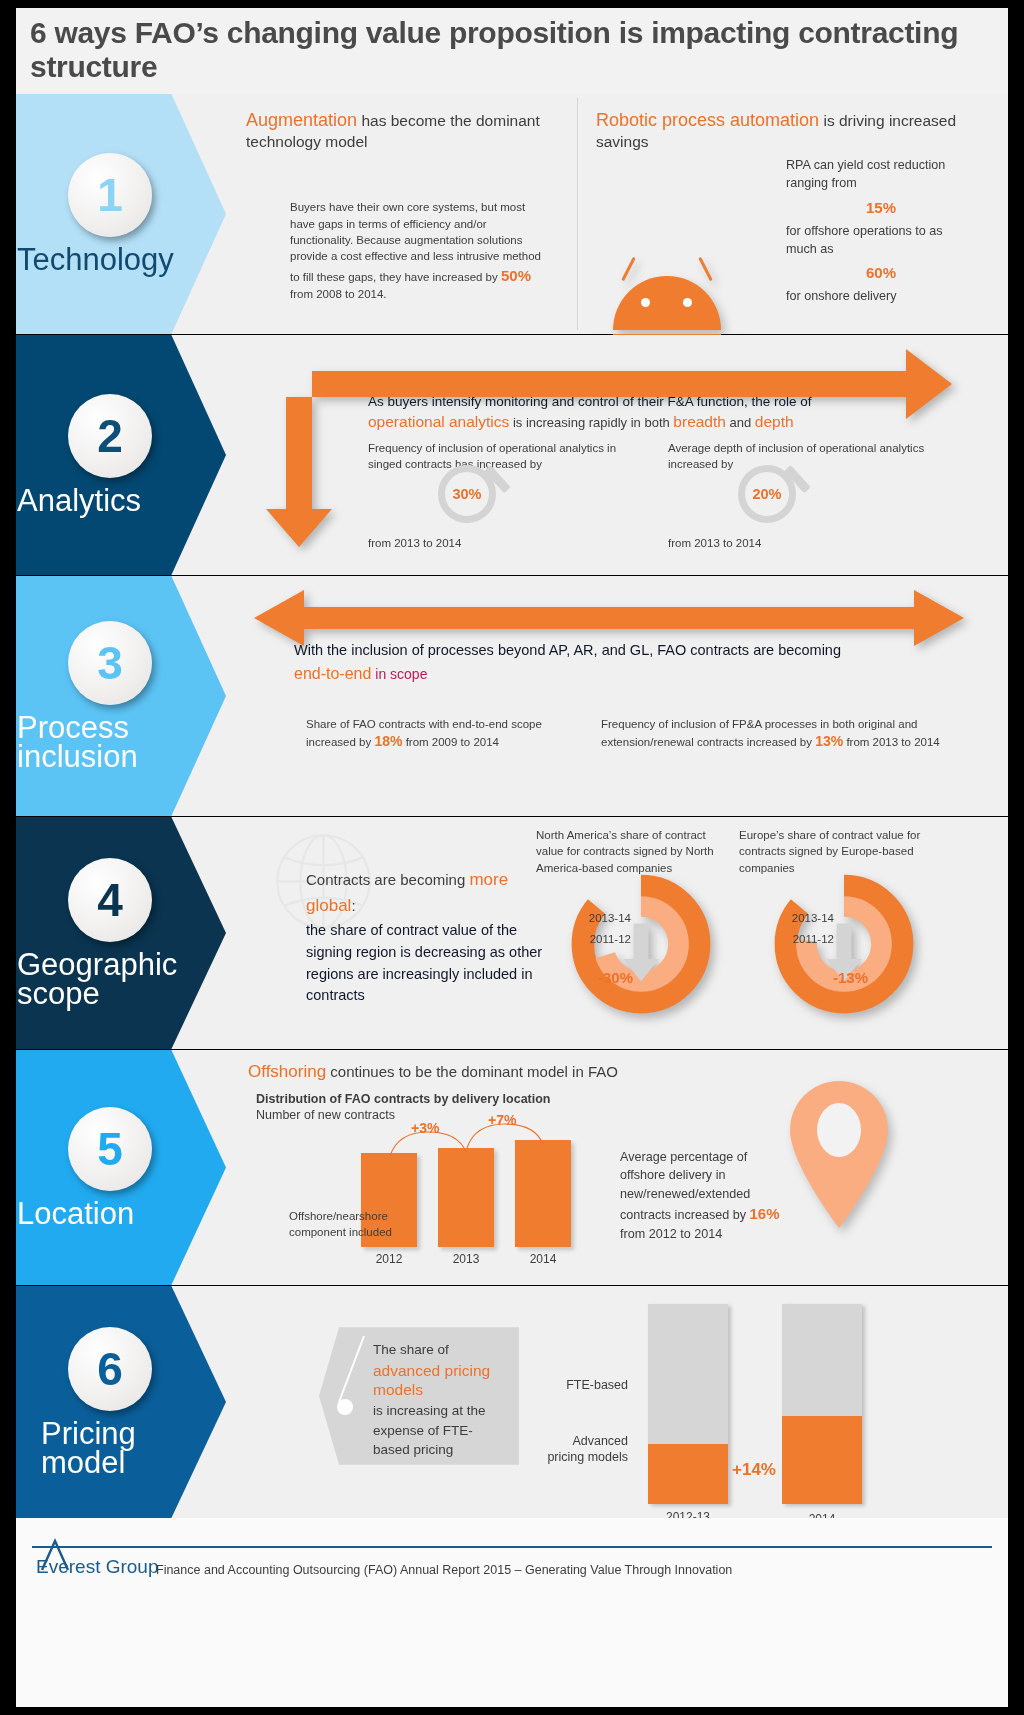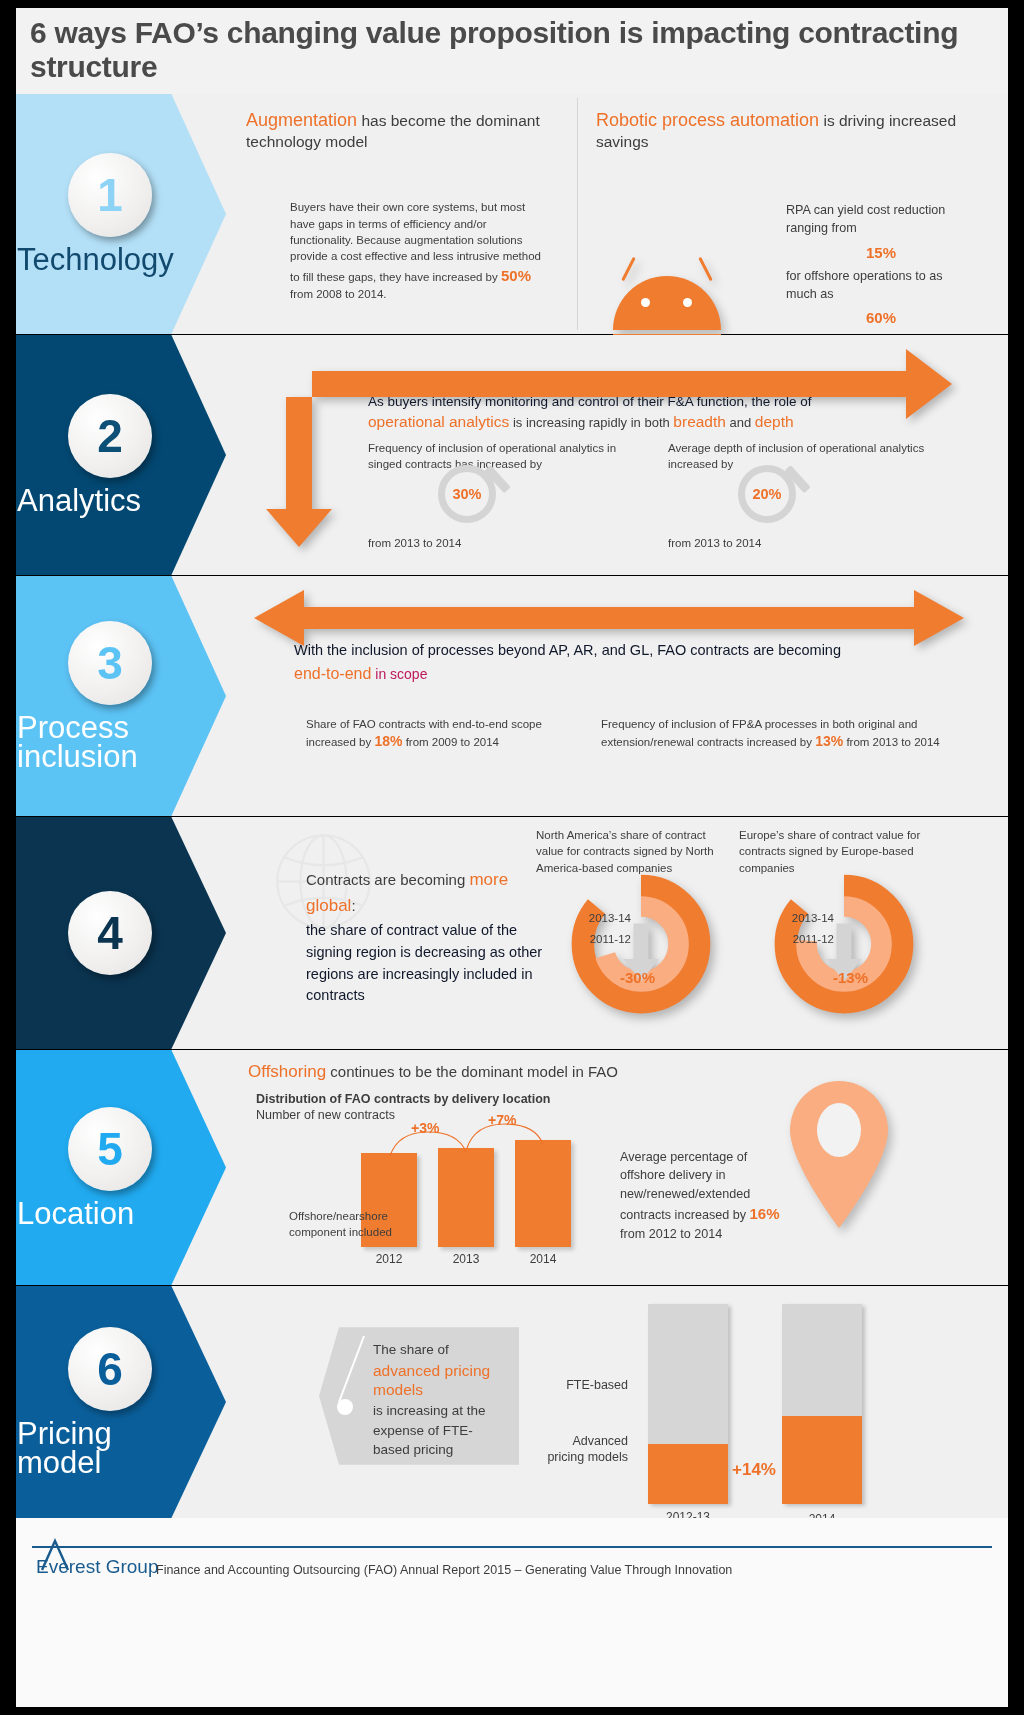--- a/index.html
+++ b/index.html
@@ -124,21 +124,21 @@
   .bar { position:absolute; background:#f07c30; box-shadow: 3px 3px 4px rgba(0,0,0,0.18); }
   .barlab { position:absolute; font-size:12px; color:#3d3d3d; text-align:center; }
   .growth { position:absolute; font-size:14px; font-weight:bold; color:#ee7129; }
 
   .pin { position:absolute; filter: drop-shadow(4px 5px 5px rgba(0,0,0,0.22)); }
 
   
   #sec6 { top: 1286px; height: 232px; }
   #sec6 .chev { background: #0a5f9b; }
   #sec6 .numcircle { color: #0a5f9b; }
-  #sec6 .chevlabel { color: #ffffff; }
+  #sec6 .chevlabel { color: #ffffff; padding-left: 24px; }
 
   .tagbox {
     position:absolute; background:#d6d6d6;
     clip-path: polygon(0 50%, 10% 6%, 100% 6%, 100% 94%, 10% 94%);
     padding: 22px 16px 18px 54px;
   }
   .tagdot { position:absolute; width:16px; height:16px; border-radius:50%; background:#fff; }
 
   .sbar { position:absolute; box-shadow: 3px 2px 4px rgba(0,0,0,0.20); }
   .sbar .grey { background:#d6d6d6; width:100%; }
@@ -194,21 +194,21 @@
         <div class="and-eye" style="left:28px;"></div>
         <div class="and-eye" style="left:70px;"></div>
       </div>
       <div class="and-body"></div>
       <div class="and-arm" style="left:-27px;"></div>
       <div class="and-arm" style="left:115px;"></div>
       <div class="and-leg" style="left:22px;"></div>
       <div class="and-leg" style="left:64px;"></div>
     </div>
 
-    <div style="position:absolute; left:770px; top:62px; width:190px;margin-top:45px;">
+    <div style="position:absolute; left:770px; top:62px; width:190px;">
       <div class="body-m">RPA can yield cost reduction ranging from</div>
       <div class="og" style="font-size:15px; text-align:center; margin:6px 0;">15%</div>
       <div class="body-m">for offshore operations to as much as</div>
       <div class="og" style="font-size:15px; text-align:center; margin:6px 0;">60%</div>
       <div class="body-m">for onshore delivery</div>
     </div>
   </div>
 
   <div class="band" id="sec2">
     <div class="chev">
@@ -273,20 +273,22 @@
     </div>
 
     <div class="body-s" style="position:absolute; left:585px; top:140px; width:340px;">
       <span>Frequency of inclusion of FP&amp;A processes in both original and extension/renewal contracts increased by </span><span class="og" style="font-size:14px;">13%</span><span> from 2013 to 2014</span>
     </div>
   </div>
 
   <div class="band" id="sec4">
     <div class="chev">
       <div class="numcircle">4</div>
+      <div class="chevlabel">Geographic
+scope</div>
     </div>
 
     <svg class="globe" style="left:255px; top:12px; width:105px; height:105px;" viewBox="0 0 100 100">
       <circle cx="50" cy="50" r="44" fill="none" stroke="#e0e0e0" stroke-width="2.2"></circle>
       <ellipse cx="50" cy="50" rx="22" ry="44" fill="none" stroke="#e0e0e0" stroke-width="2.2"></ellipse>
       <line x1="6" y1="50" x2="94" y2="50" stroke="#e0e0e0" stroke-width="2.2"></line>
       <path d="M 13 27 Q 50 42 87 27" fill="none" stroke="#e0e0e0" stroke-width="2.2"></path>
       <path d="M 13 73 Q 50 58 87 73" fill="none" stroke="#e0e0e0" stroke-width="2.2"></path>
       <line x1="50" y1="6" x2="50" y2="94" stroke="#e0e0e0" stroke-width="2.2"></line>
     </svg>
@@ -302,21 +304,21 @@
     <svg class="donutwrap" style="left:550px; top:52px;" viewBox="0 0 160 160">
 
       <circle cx="80" cy="80" r="62" fill="none" stroke="#f07c30" stroke-width="24" stroke-dasharray="335 55" transform="rotate(-90 80 80)"></circle>
 
       <circle cx="80" cy="80" r="40" fill="none" stroke="#f9ad80" stroke-width="22" stroke-dasharray="176 75" transform="rotate(-90 80 80)"></circle>
 
       <path d="M 72 58 L 88 58 L 88 96 L 99 96 L 80 120 L 61 96 L 72 96 Z" fill="#d4d4d4"></path>
     </svg>
     <div class="donutlab" style="left:560px; top:95px; width:55px;">2013-14</div>
     <div class="donutlab" style="left:560px; top:116px; width:55px;">2011-12</div>
-    <div class="donutpct" style="left:604px; top:152px;text-align:center;">-30%</div>
+    <div class="donutpct" style="left:582px; top:152px;text-align:center;">-30%</div>
 
     <div class="body-s" style="position:absolute; left:723px; top:10px; width:185px;">Europe’s share of contract value for contracts signed by Europe-based companies</div>
     <svg class="donutwrap" style="left:753px; top:52px;" viewBox="0 0 160 160">
       <circle cx="80" cy="80" r="62" fill="none" stroke="#f07c30" stroke-width="24" stroke-dasharray="335 55" transform="rotate(-90 80 80)"></circle>
       <circle cx="80" cy="80" r="40" fill="none" stroke="#f9ad80" stroke-width="22" stroke-dasharray="192 60" transform="rotate(-90 80 80)"></circle>
       <path d="M 72 58 L 88 58 L 88 96 L 99 96 L 80 120 L 61 96 L 72 96 Z" fill="#d4d4d4"></path>
     </svg>
     <div class="donutlab" style="left:763px; top:95px; width:55px;">2013-14</div>
     <div class="donutlab" style="left:763px; top:116px; width:55px;">2011-12</div>
     <div class="donutpct" style="left:817px; top:152px;">-13%</div>

